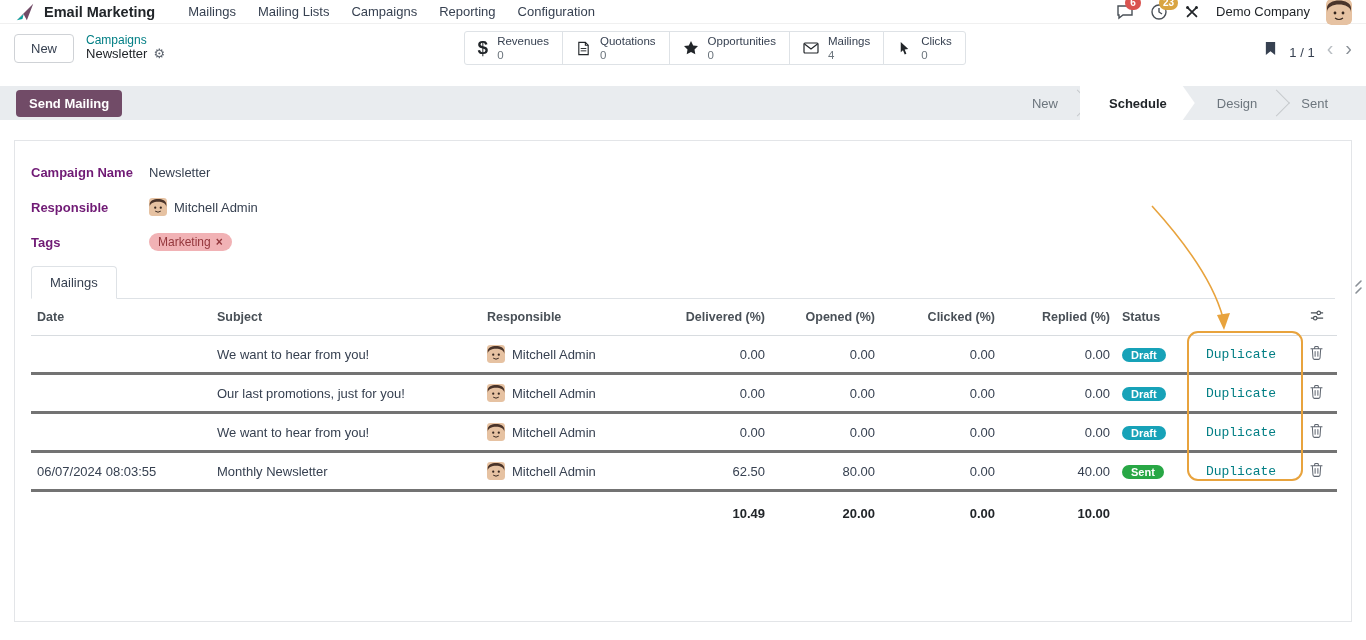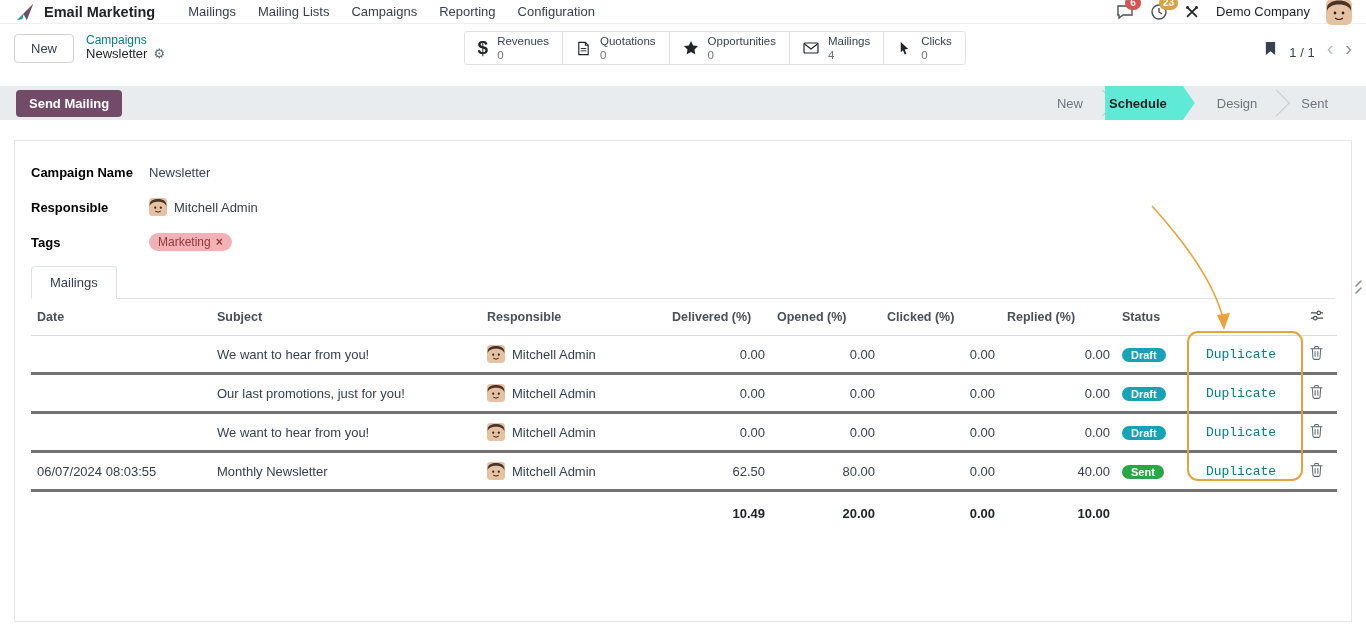--- a/index.html
+++ b/index.html
@@ -51,43 +51,43 @@
   .status-bar { display:flex; align-items:center; height:34px; background:#e9ecef; padding:0 16px; margin-top:14px; }
   .btn-send { background:var(--color-primary,#714b67); color:#fff; border:none; border-radius:4px; padding:6px 13px; font-size:13px; font-weight:bold; cursor:pointer; font-family:inherit; }
   .stage-pipeline { margin-left:auto; display:flex; height:100%; align-items:stretch; }
   .stage { display:flex; align-items:center; padding:0 22px; font-size:13px; color:#6c757d; cursor:pointer; position:relative; }
   .stage:not(.active):not(:last-child)::after {
     content:""; position:absolute; right:-7px; top:50%; width:18px; height:18px;
     border-top:1px solid #c6cacd; border-right:1px solid #c6cacd;
     transform:translateY(-50%) rotate(45deg);
   }
   .stage.active {
-    background:#5eead4; color:#212529; font-weight:bold; padding-right:28px; padding-left:4px;
+    background:#ffffff; color:#212529; font-weight:bold; padding-right:28px; padding-left:29px;
     clip-path:polygon(0 0, calc(100% - 12px) 0, 100% 50%, calc(100% - 12px) 100%, 0 100%);
     filter:drop-shadow(0 0 1px #9aa0a6);
   }
 
   
   .sheet { position:absolute; left:14px; right:14px; top:140px; bottom:18px; background:#fff; border:1px solid #e3e5e8; padding:20px 16px 0 16px; }
   .field-row { display:flex; align-items:center; margin-bottom:13px; min-height:22px; }
-  .field-label { width:118px; font-weight:bold; font-size:13px; color:#000000; }
+  .field-label { width:118px; font-weight:bold; font-size:13px; color:#701a75; }
   .field-value { font-size:13px; color:#374151; }
   .m2o-value { display:flex; align-items:center; gap:7px; cursor:pointer; }
   .tag-pill { display:inline-flex; align-items:center; gap:5px; background:var(--color-tag-bg,#f1b2b5); color:var(--color-tag-text,#94373c); border-radius:10px; padding:2px 9px; font-size:12px; cursor:pointer; }
   .tag-remove { cursor:pointer; font-weight:bold; }
 
   
   .notebook-tabs { display:flex; border-bottom:1px solid #dee2e6; margin-top:10px; }
   .tab { padding:8px 18px; font-size:13px; color:#374151; cursor:pointer; }
   .tab.active { border:1px solid #dee2e6; border-bottom:1px solid #fff; border-radius:4px 4px 0 0; margin-bottom:-1px; background:#fff; }
 
   
   table { width:100%; border-collapse:collapse; table-layout:fixed; }
   thead th { text-align:left; font-weight:bold; font-size:12.5px; color:#495057; padding:10px 6px; border-bottom:1px solid #d8dce0; cursor:pointer; }
-  th.num { text-align:left; }
+  th.num { text-align:right; }
   tbody td { padding:9px 6px; border-bottom:3px solid #737373; font-size:13px; color:#374151; overflow:hidden; white-space:nowrap; }
   td.num { text-align:right; }
   .cell-resp { display:flex; align-items:center; gap:7px; }
   .badge { display:inline-block; padding:1px 9px; border-radius:10px; color:#fff; font-size:11px; font-weight:bold; }
   .badge-draft { background:var(--color-draft-badge,#17a2b8); }
   .badge-sent { background:var(--color-sent-badge,#28a745); }
   .cell-action { text-align:center; }
   .duplicate-btn { background:none; border:none; color:var(--color-link,#017e84); font-size:13px; cursor:pointer; font-family:Liberation Mono, monospace; }
   .cell-trash { text-align:center; cursor:pointer; }
   .addline-row td { border-bottom:1px solid #d8dce0; }

